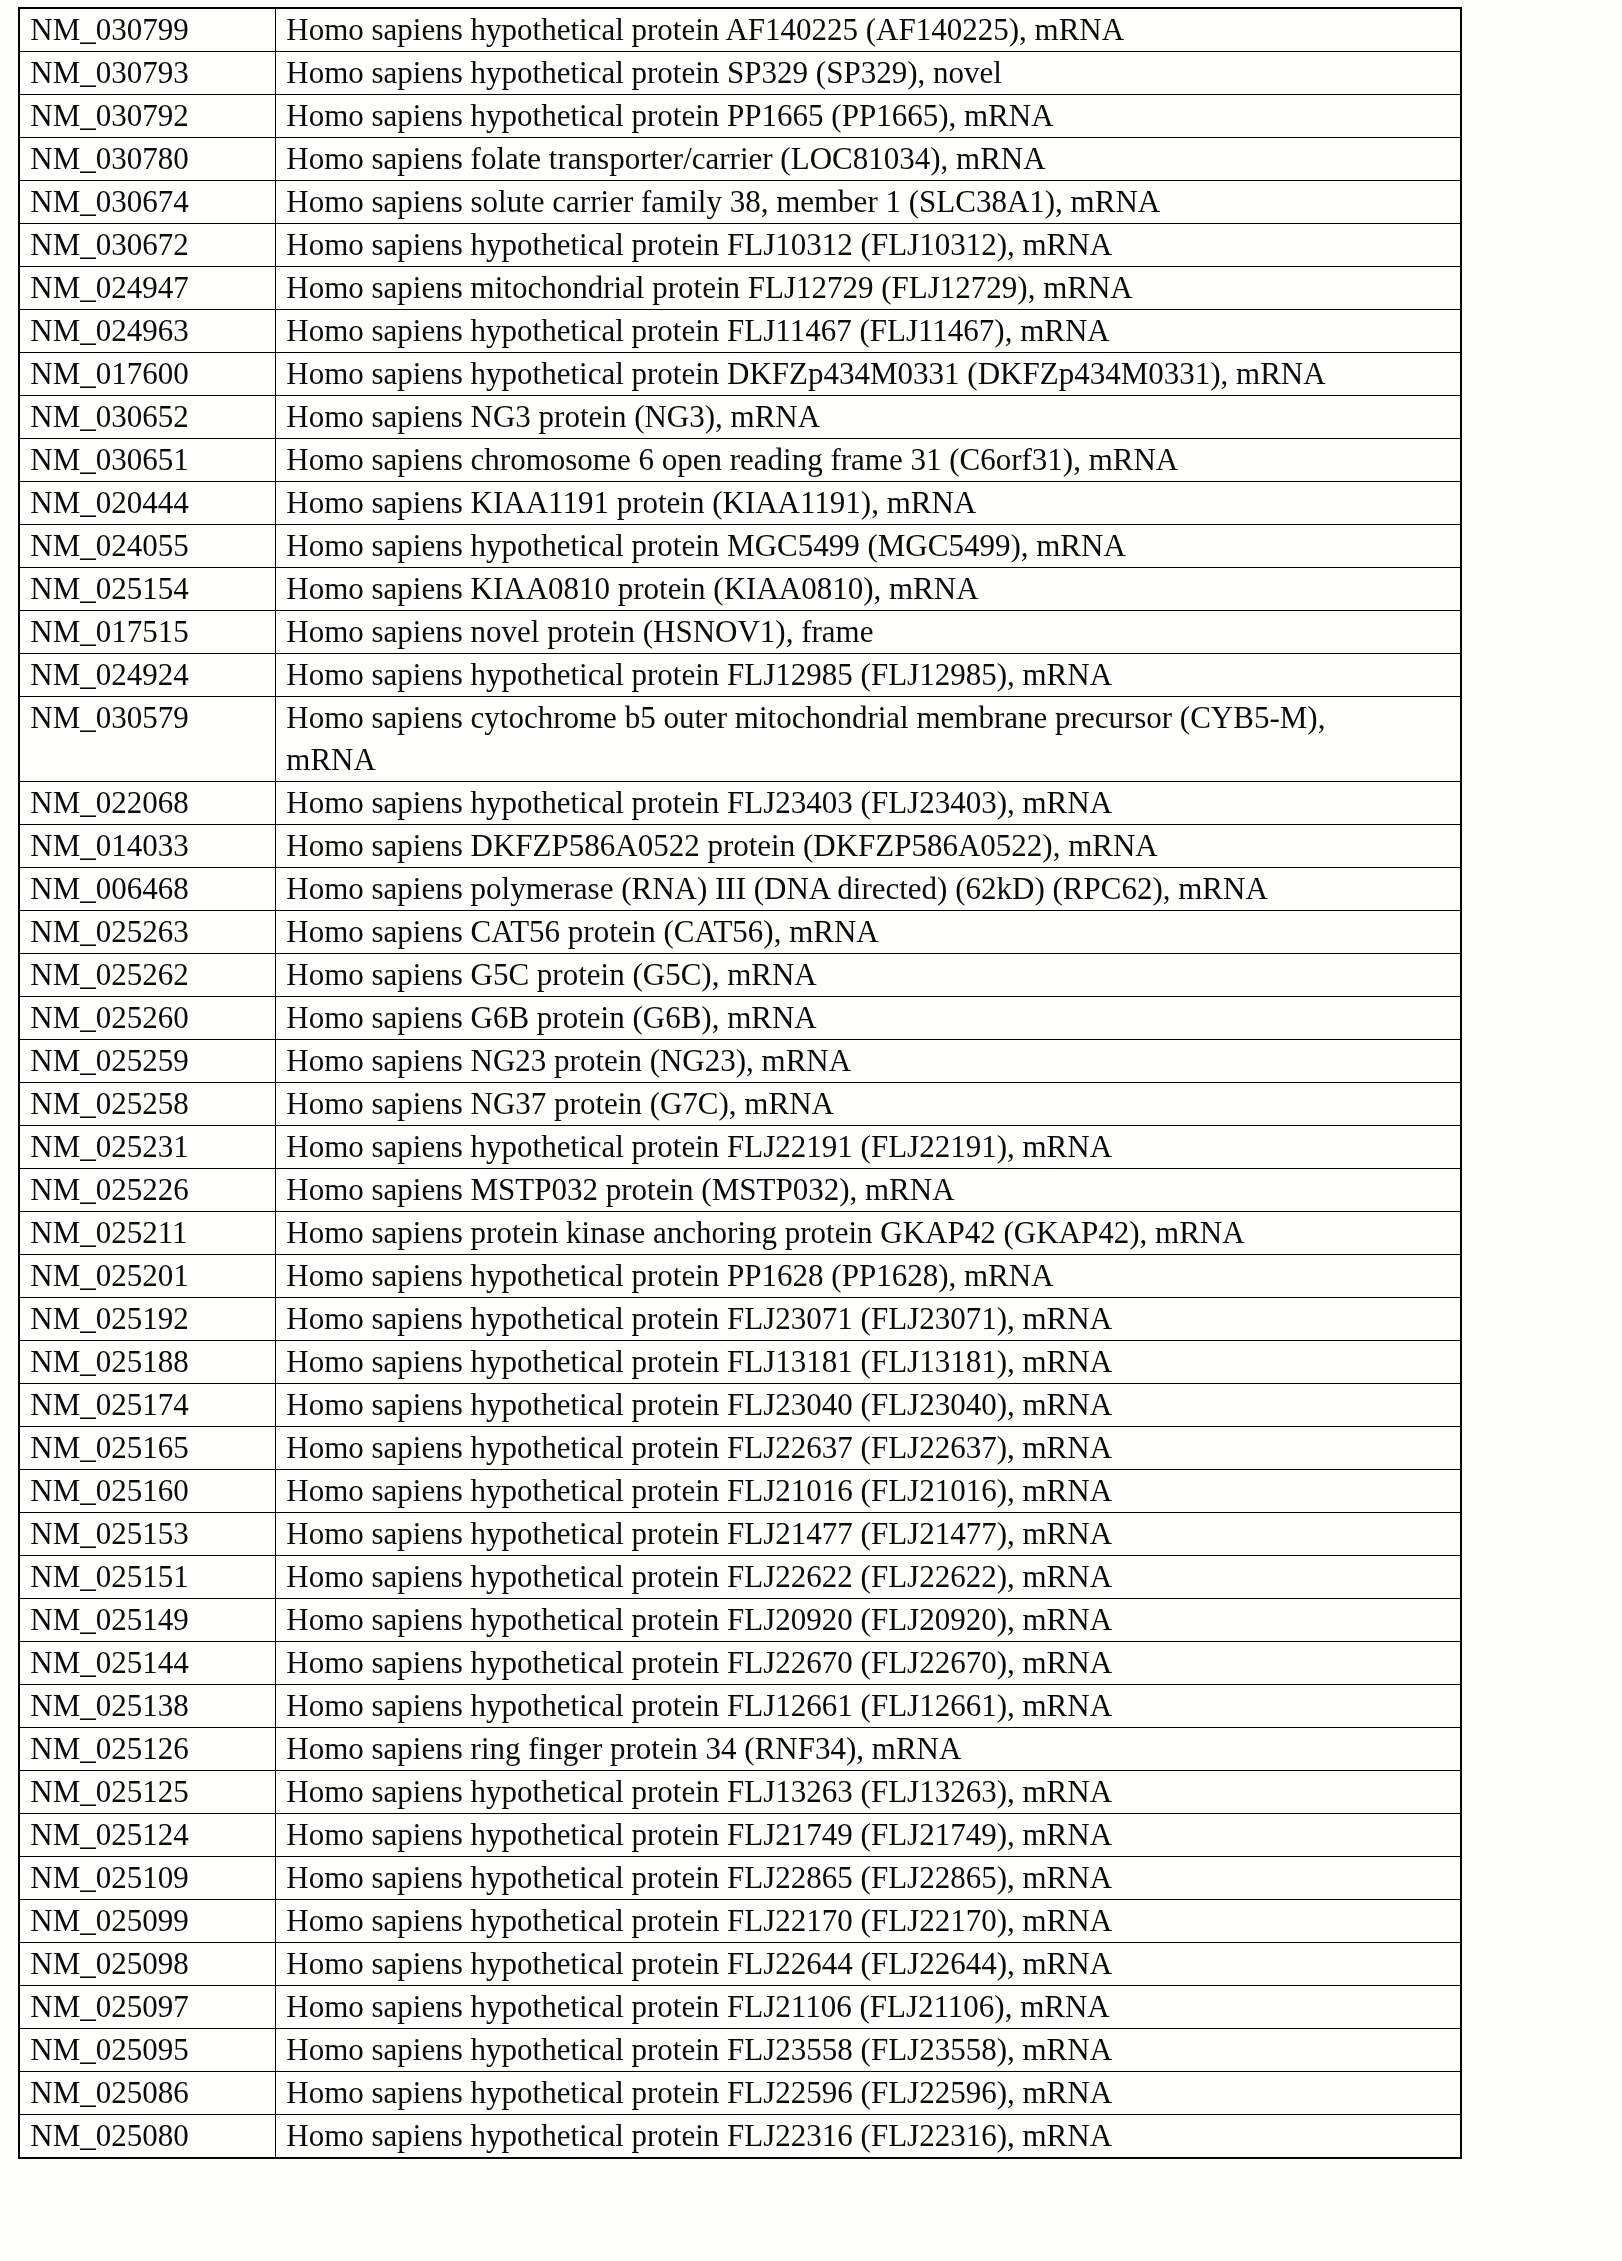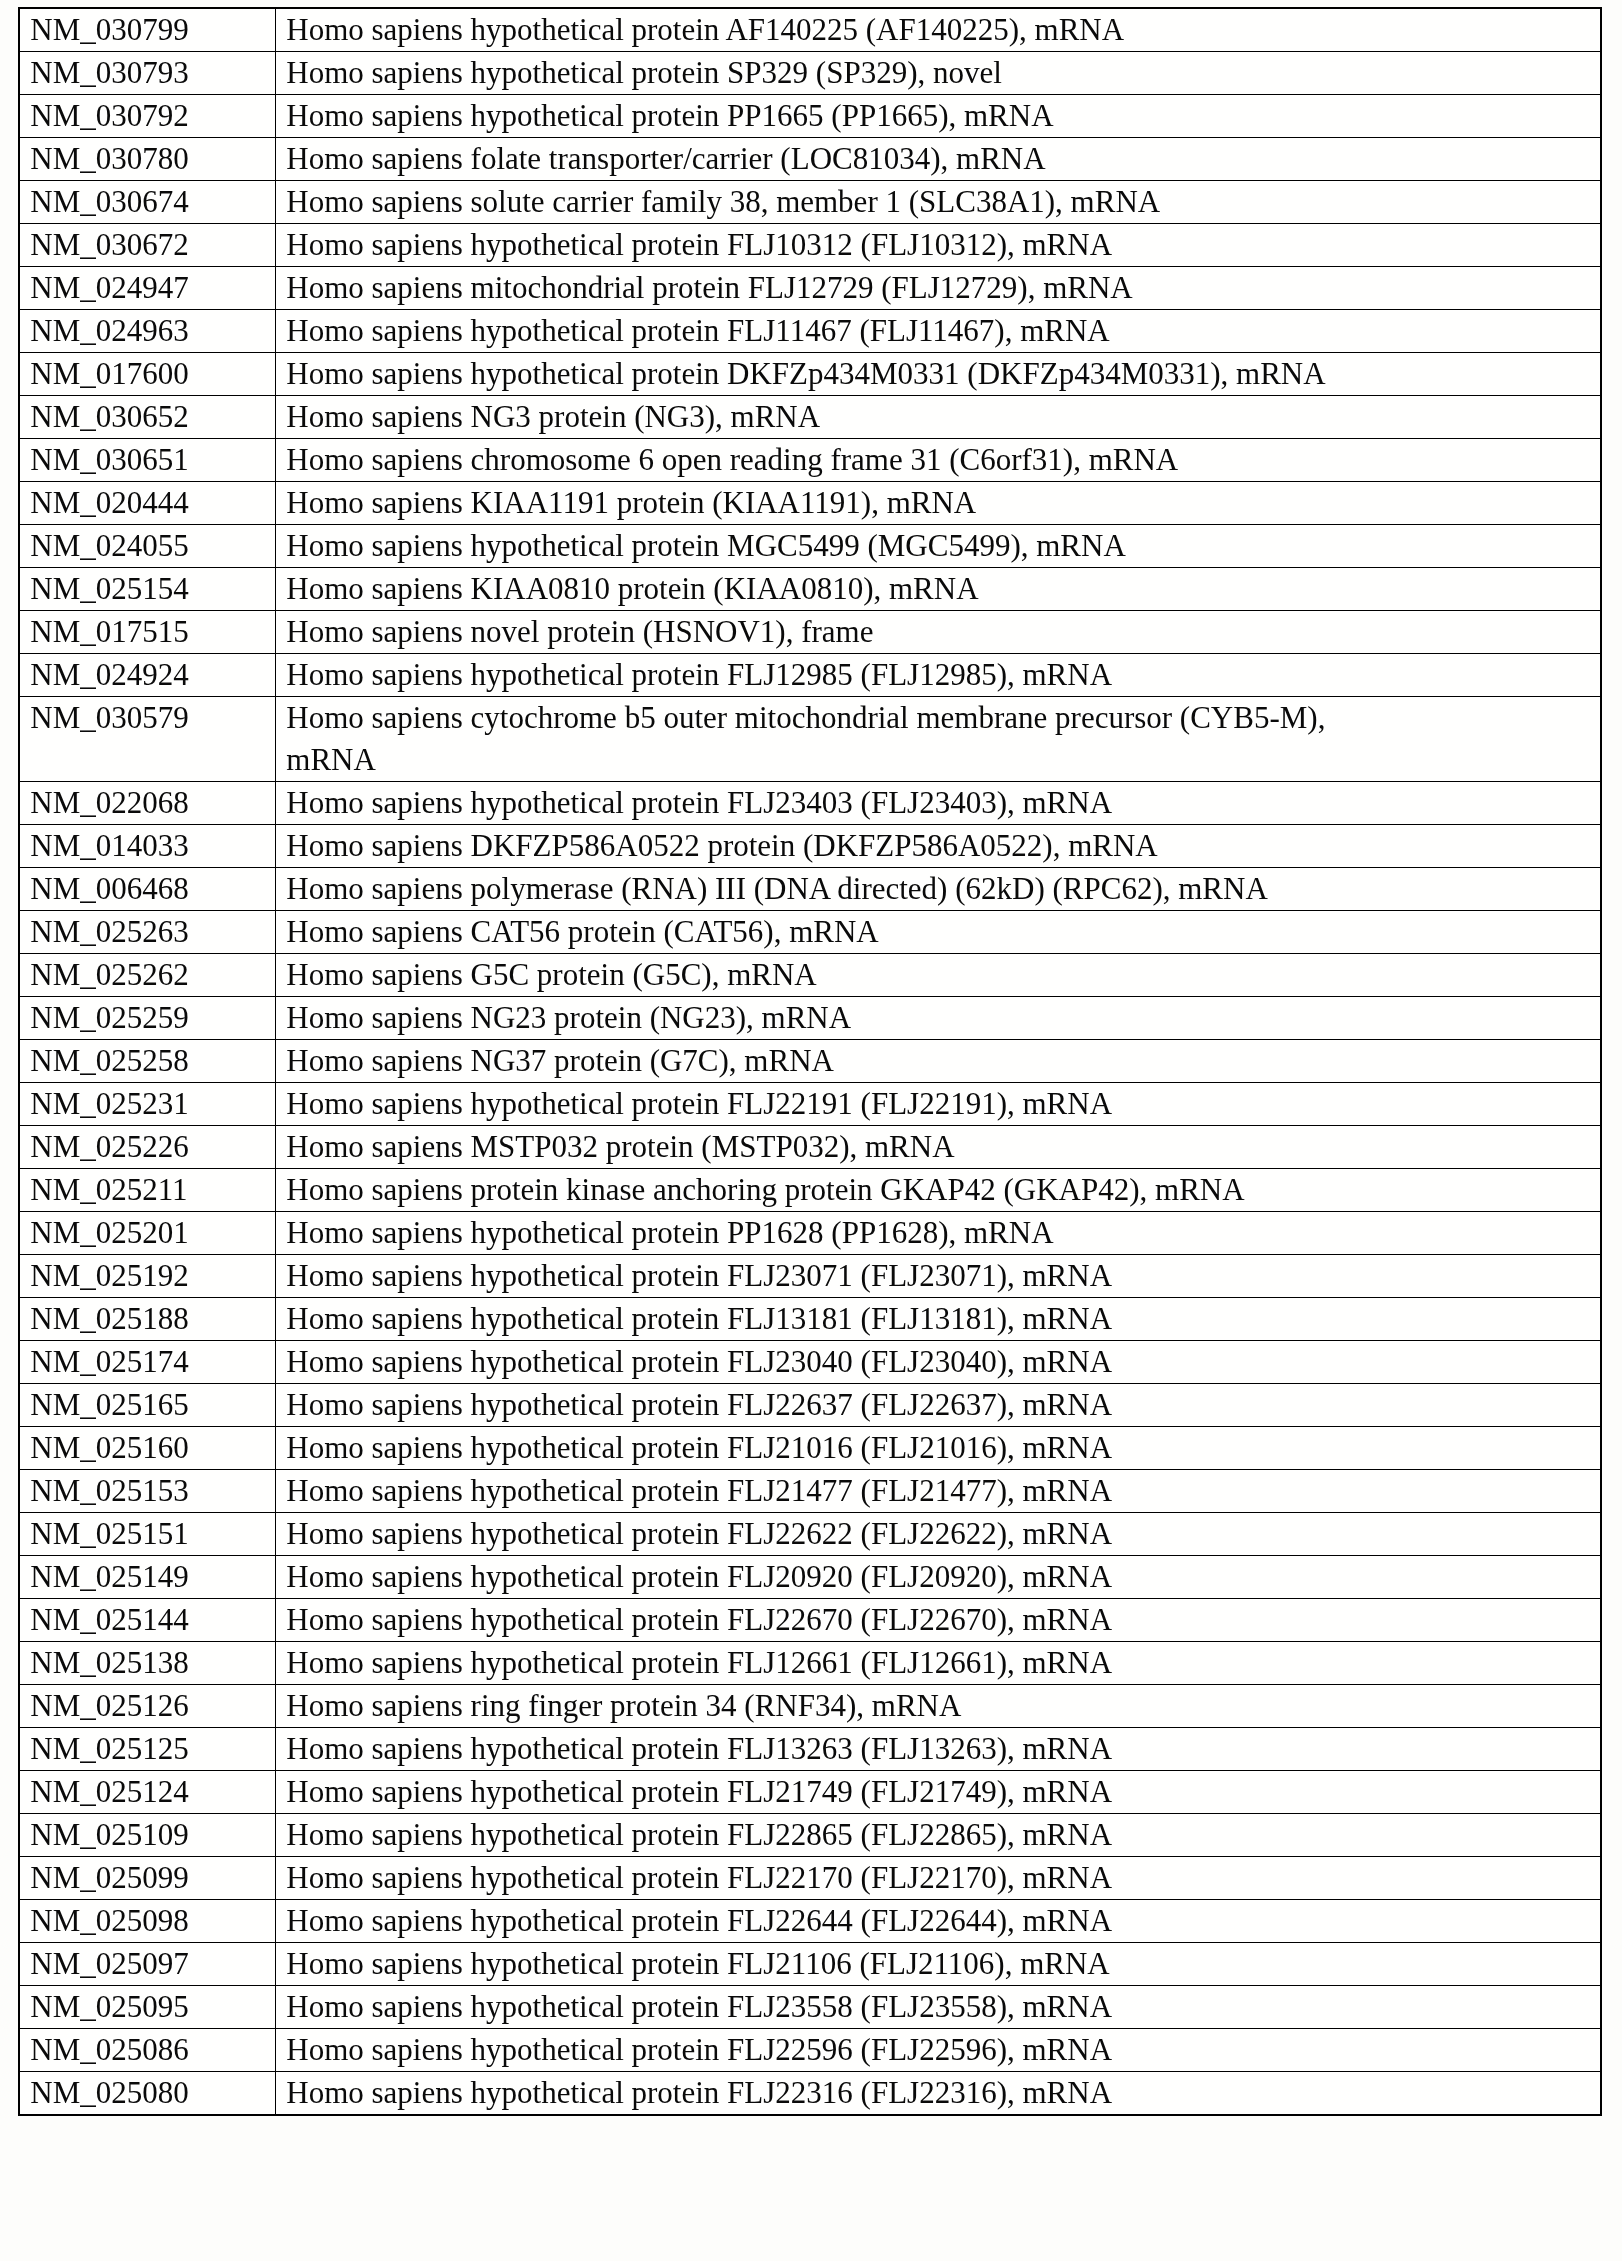--- a/index.html
+++ b/index.html
@@ -12,21 +12,21 @@
     background: #fdfdfb;
     font-family: "Liberation Serif", "DejaVu Serif", serif;
     color: #0a0a0a;
     -webkit-font-smoothing: antialiased;
   }
   .page {
     padding: 6.7px 18.3px 0 18.3px;
   }
   table.gene-table {
     border-collapse: collapse;
-    width: 1584px;
+    width: 1444px;
     table-layout: fixed;
     border: 2.5px solid #000;
     background: #fffffe;
   }
   td {
     border: 1.7px solid #000;
     font-size: 31px;
     line-height: 42px;
     padding: 0 10px;
     vertical-align: top;
@@ -130,20 +130,24 @@
         </tr>
         <tr>
           <td class="acc">NM_025263</td>
           <td class="desc">Homo sapiens CAT56 protein (CAT56), mRNA</td>
         </tr>
         <tr>
           <td class="acc">NM_025262</td>
           <td class="desc">Homo sapiens G5C protein (G5C), mRNA</td>
         </tr>
         <tr>
+          <td class="acc">NM_025260</td>
+          <td class="desc">Homo sapiens G6B protein (G6B), mRNA</td>
+        </tr>
+        <tr>
           <td class="acc">NM_025259</td>
           <td class="desc">Homo sapiens NG23 protein (NG23), mRNA</td>
         </tr>
         <tr>
           <td class="acc">NM_025258</td>
           <td class="desc">Homo sapiens NG37 protein (G7C), mRNA</td>
         </tr>
         <tr>
           <td class="acc">NM_025231</td>
           <td class="desc">Homo sapiens hypothetical protein FLJ22191 (FLJ22191), mRNA</td>

